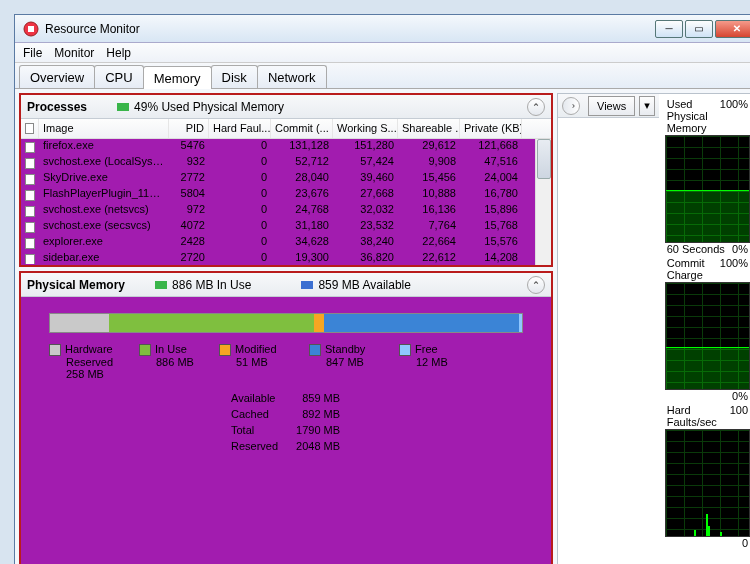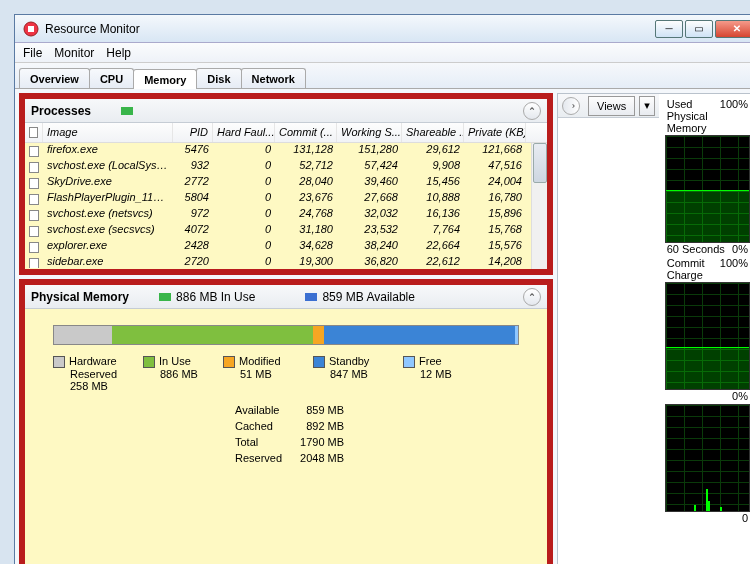--- a/index.html
+++ b/index.html
@@ -10,35 +10,35 @@
 .titlebar .ico { width: 16px; height: 16px; margin: 0 6px; }
 .titlebar .ttl { font-size: 12px; color: #000; flex: 1; }
 .winbtns { display: flex; gap: 2px; }
 .winbtn { width: 28px; height: 18px; border: 1px solid #577; border-radius: 2px; background: linear-gradient(#fdfdfd,#cfe3f5); font-size: 10px; display:flex; align-items:center; justify-content:center; }
 .winbtn.close { background: linear-gradient(#f59a8a,#d64530); color:#fff; width: 44px; font-weight:bold; }
 
 .menubar { height: 20px; display: flex; align-items: center; padding-left: 8px; background: linear-gradient(#fbfcfd,#eef2f8); border-bottom:1px solid #ccc; font-size: 12px; gap: 12px; }
 .menuitem { color: #000; }
 
 .tabs { height: 26px; display: flex; align-items: flex-end; background: linear-gradient(#f6f8fb,#e5edf7); border-bottom: 1px solid #aaa; padding-left: 4px; gap: 0; }
-.tab { padding: 4px 10px 3px; font-size: 11px; border: 1px solid #aaa; border-bottom: none; background: linear-gradient(#f7f9fc,#e6ecf5); border-radius: 3px 3px 0 0; margin-right: -1px; font-weight: bold; }
+.tab { padding: 4px 10px 3px; font-size: 13px; border: 1px solid #aaa; border-bottom: none; background: linear-gradient(#f7f9fc,#e6ecf5); border-radius: 3px 3px 0 0; margin-right: -1px; }
 .tab.active { background: #fff; position: relative; top: 1px; }
 
 .body { flex: 1; display: flex; background: #f4f7fb; overflow: hidden; }
 .leftcol { flex: 1; display: flex; flex-direction: column; padding: 4px 4px 4px 4px; gap: 4px; }
 .rightcol { width: 204px; padding: 4px 4px 4px 0; }
 
-.panel { border: 6px solid #b91c1c; background: #fef9c3; }
+.panel { border: 2px solid #b91c1c; background: #a21caf; }
 .pnlhead { height: 24px; background: linear-gradient(#f7f8fa,#e9edf1); border-bottom: 1px solid #c5ccd4; display: flex; align-items: center; padding: 0 6px; font-size: 12px; font-weight: bold; }
 .pnlhead .led { width: 12px; height: 8px; margin: 0 5px 0 30px; }
 .pnlhead .headtxt { font-weight: normal; }
 .pnlhead .sp { flex: 1; }
 .chev { width: 18px; height: 18px; border: 1px solid #aaa; border-radius: 50%; background: linear-gradient(#fff,#e4e8ee); display:flex; align-items:center; justify-content:center; font-size:9px; color:#555; }
 
-.proc-table { height: 146px; overflow: hidden; position: relative; font-style: italic; }
+.proc-table { height: 146px; overflow: hidden; position: relative; }
 .thead { display: flex; height: 20px; font-size: 11px; background: linear-gradient(#fdfdfd,#f1f3f6); border-bottom: 1px solid #ddd; }
 .th { border-right: 1px solid #e6e6e6; padding: 3px 4px; overflow: hidden; white-space: nowrap; }
 .tbody { overflow-y: auto; height: 125px; }
 .tr { display: flex; height: 16px; font-size: 11px; }
 .td { padding: 0 4px; overflow: hidden; white-space: nowrap; text-overflow: ellipsis; }
 .c0 { width: 18px; display:flex; align-items:center; justify-content:center; }
 .c1 { width: 130px; } .c2 { width: 40px; text-align: right; } .c3 { width: 62px; text-align: right; } .c4 { width: 62px; text-align: right; } .c5 { width: 65px; text-align: right; } .c6 { width: 62px; text-align: right; } .c7 { width: 62px; text-align: right; }
 .ck { width: 11px; height: 11px; border: 1px solid #888; background:#fff; }
 .sc { position:absolute; right:0; top:20px; bottom:0; width:16px; background:#f0f0f0; border-left:1px solid #ddd; }
 .sc .th2 { position:absolute; top:0; width:14px; height:40px; left:1px; background:linear-gradient(#e8ecf2,#cdd6e1); border:1px solid #9aa; border-radius:2px; }
@@ -100,20 +100,21 @@
     <div class="tab">Network</div>
   </div>
 
   <div class="body">
     <div class="leftcol">
 
       <div class="panel">
         <div class="pnlhead">
           <span>Processes</span>
           <span class="led" style="background:#39b54a"></span>
+          <span class="headtxt">49% Used Physical Memory</span>
           <span class="sp"></span>
           <span class="chev">⌃</span>
         </div>
         <div class="proc-table">
           <div class="thead">
             <div class="th c0">
                 <span class="ck"></span>
               </div>
             <div class="th c1">Image</div>
             <div class="th c2">PID</div>
@@ -320,20 +321,24 @@
             <div class="graph">
                 <div class="grid"></div>
                 <div class="fill" id="g2fill" style="bottom: 0px; height: 40%;"></div>
               </div>
             <div class="graphftr">
                 <span></span>
                 <span>0%</span>
               </div>
           </div>
           <div class="graphwrap">
+            <div class="graphhdr">
+                <span>Hard Faults/sec</span>
+                <span>100</span>
+              </div>
             <div class="graph">
                 <div class="grid"></div>
               <div class="spike" style="left:28px;height:6px"></div>
               <div class="spike" style="left:40px;height:22px"></div>
               <div class="spike" style="left:42px;height:10px"></div>
               <div class="spike" style="left:54px;height:4px"></div>
             </div>
             <div class="graphftr">
                 <span></span>
                 <span>0</span>

